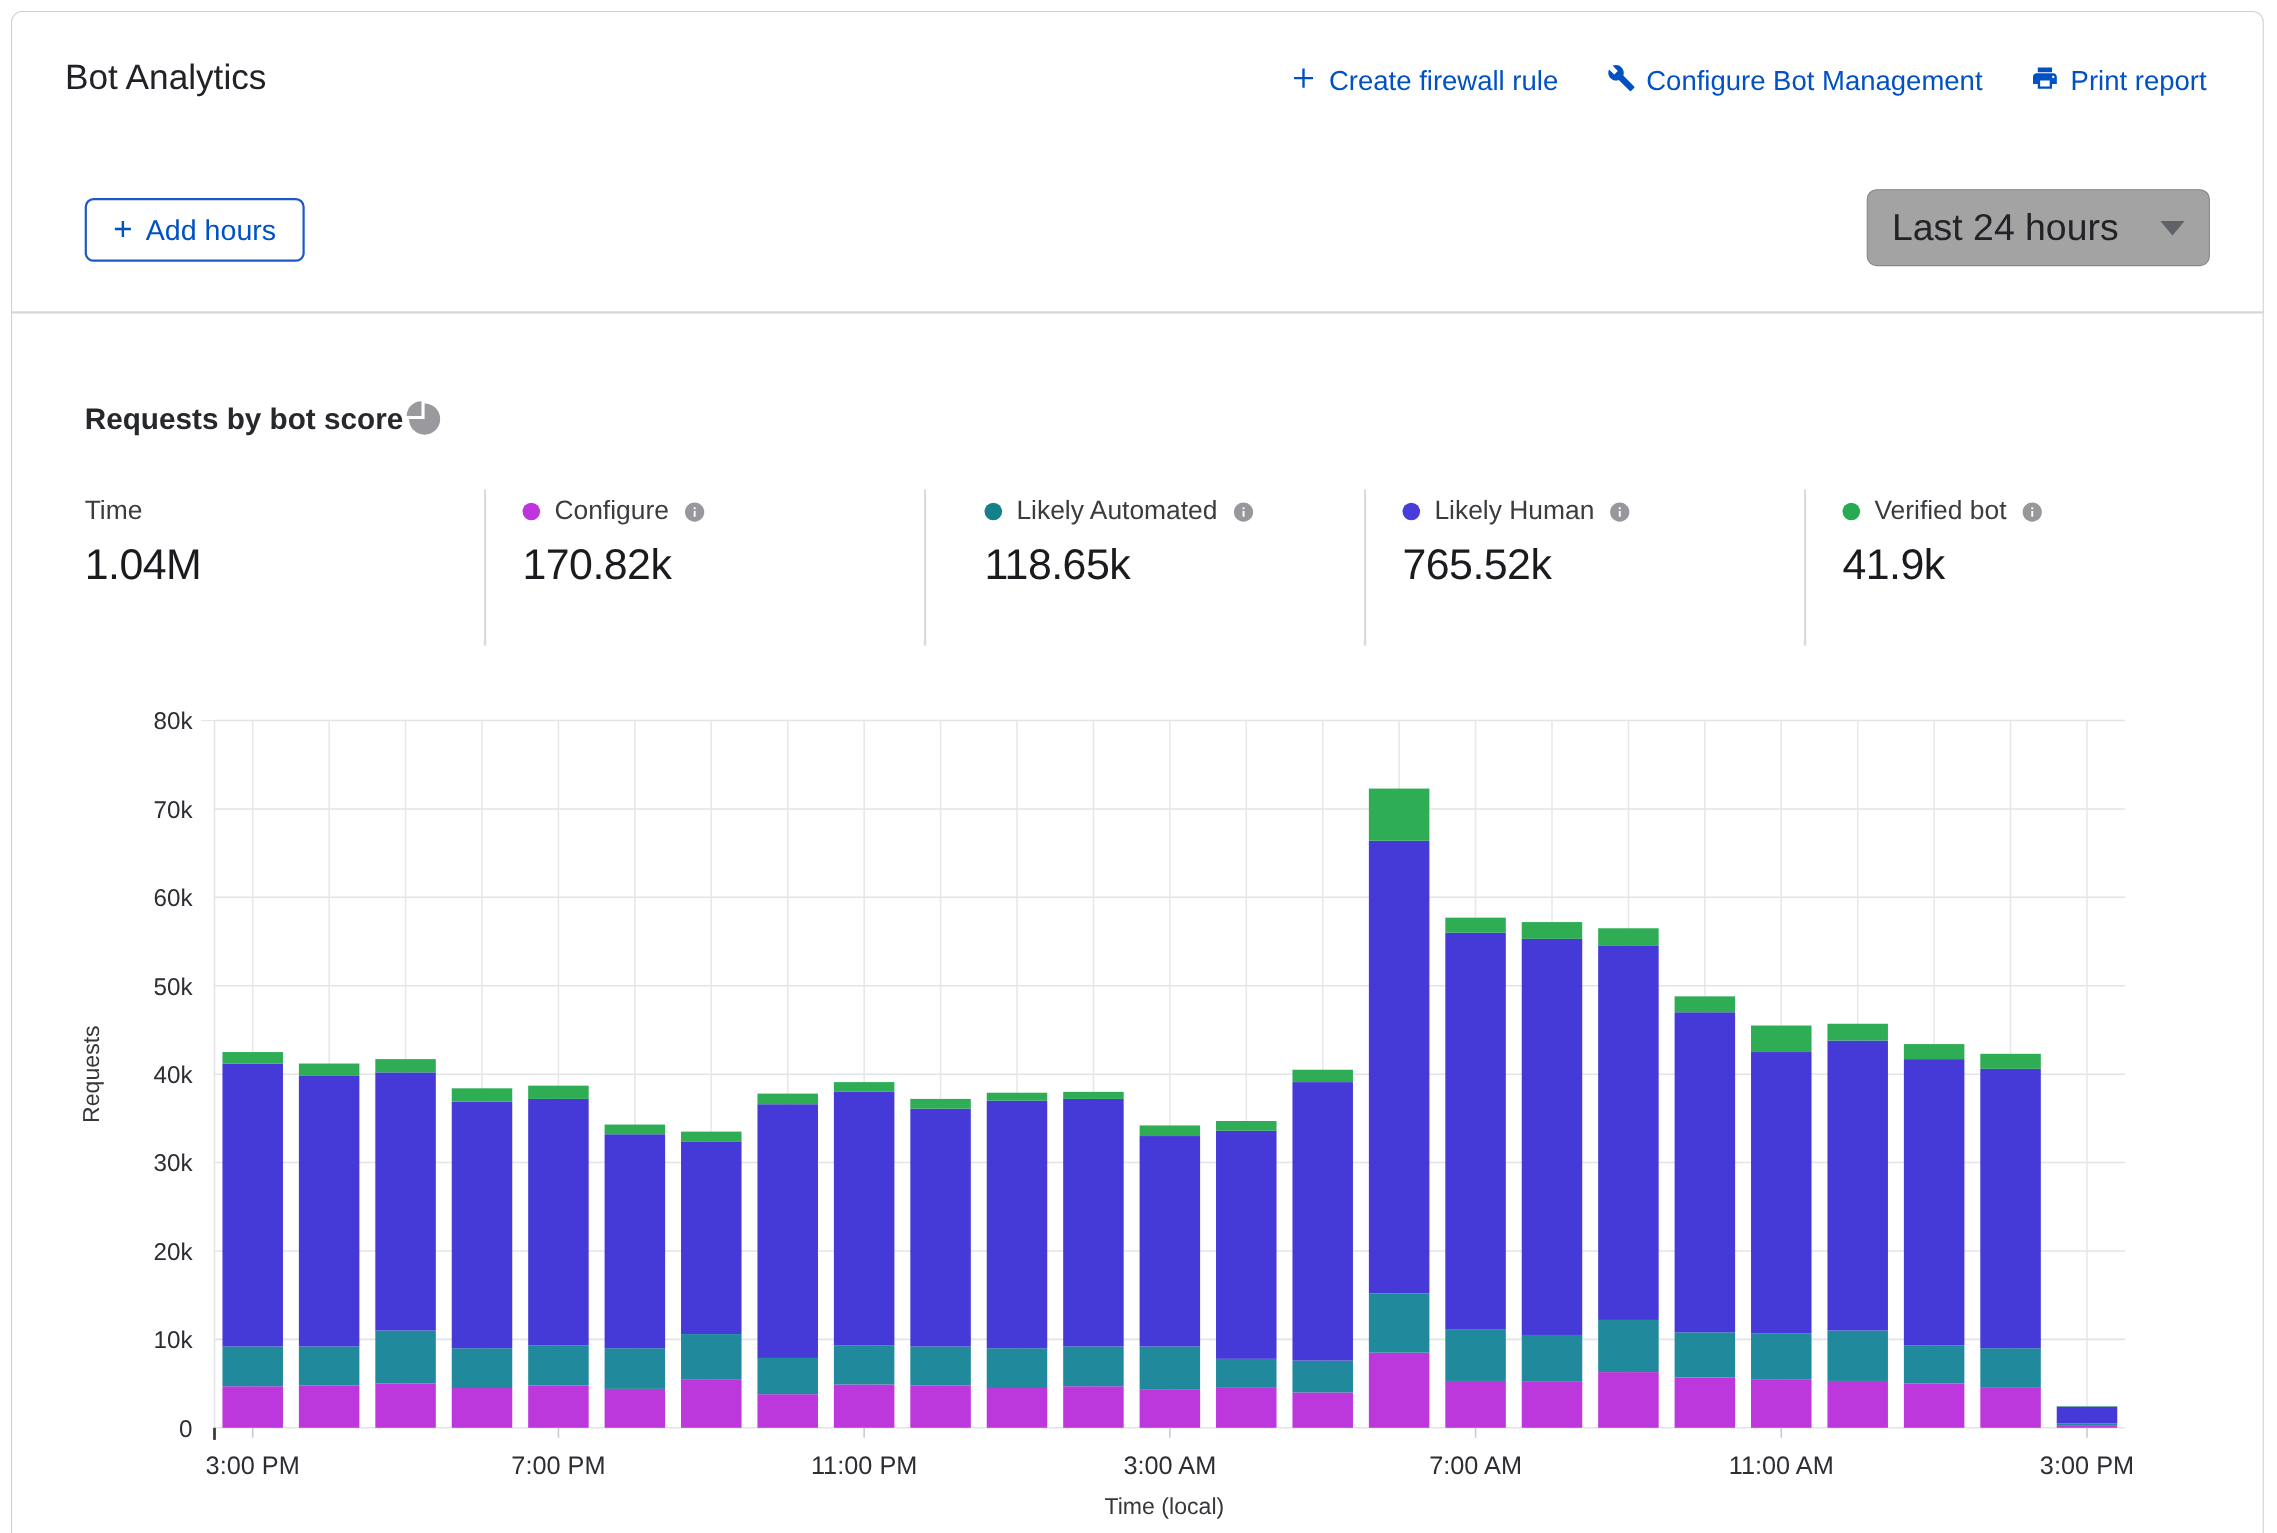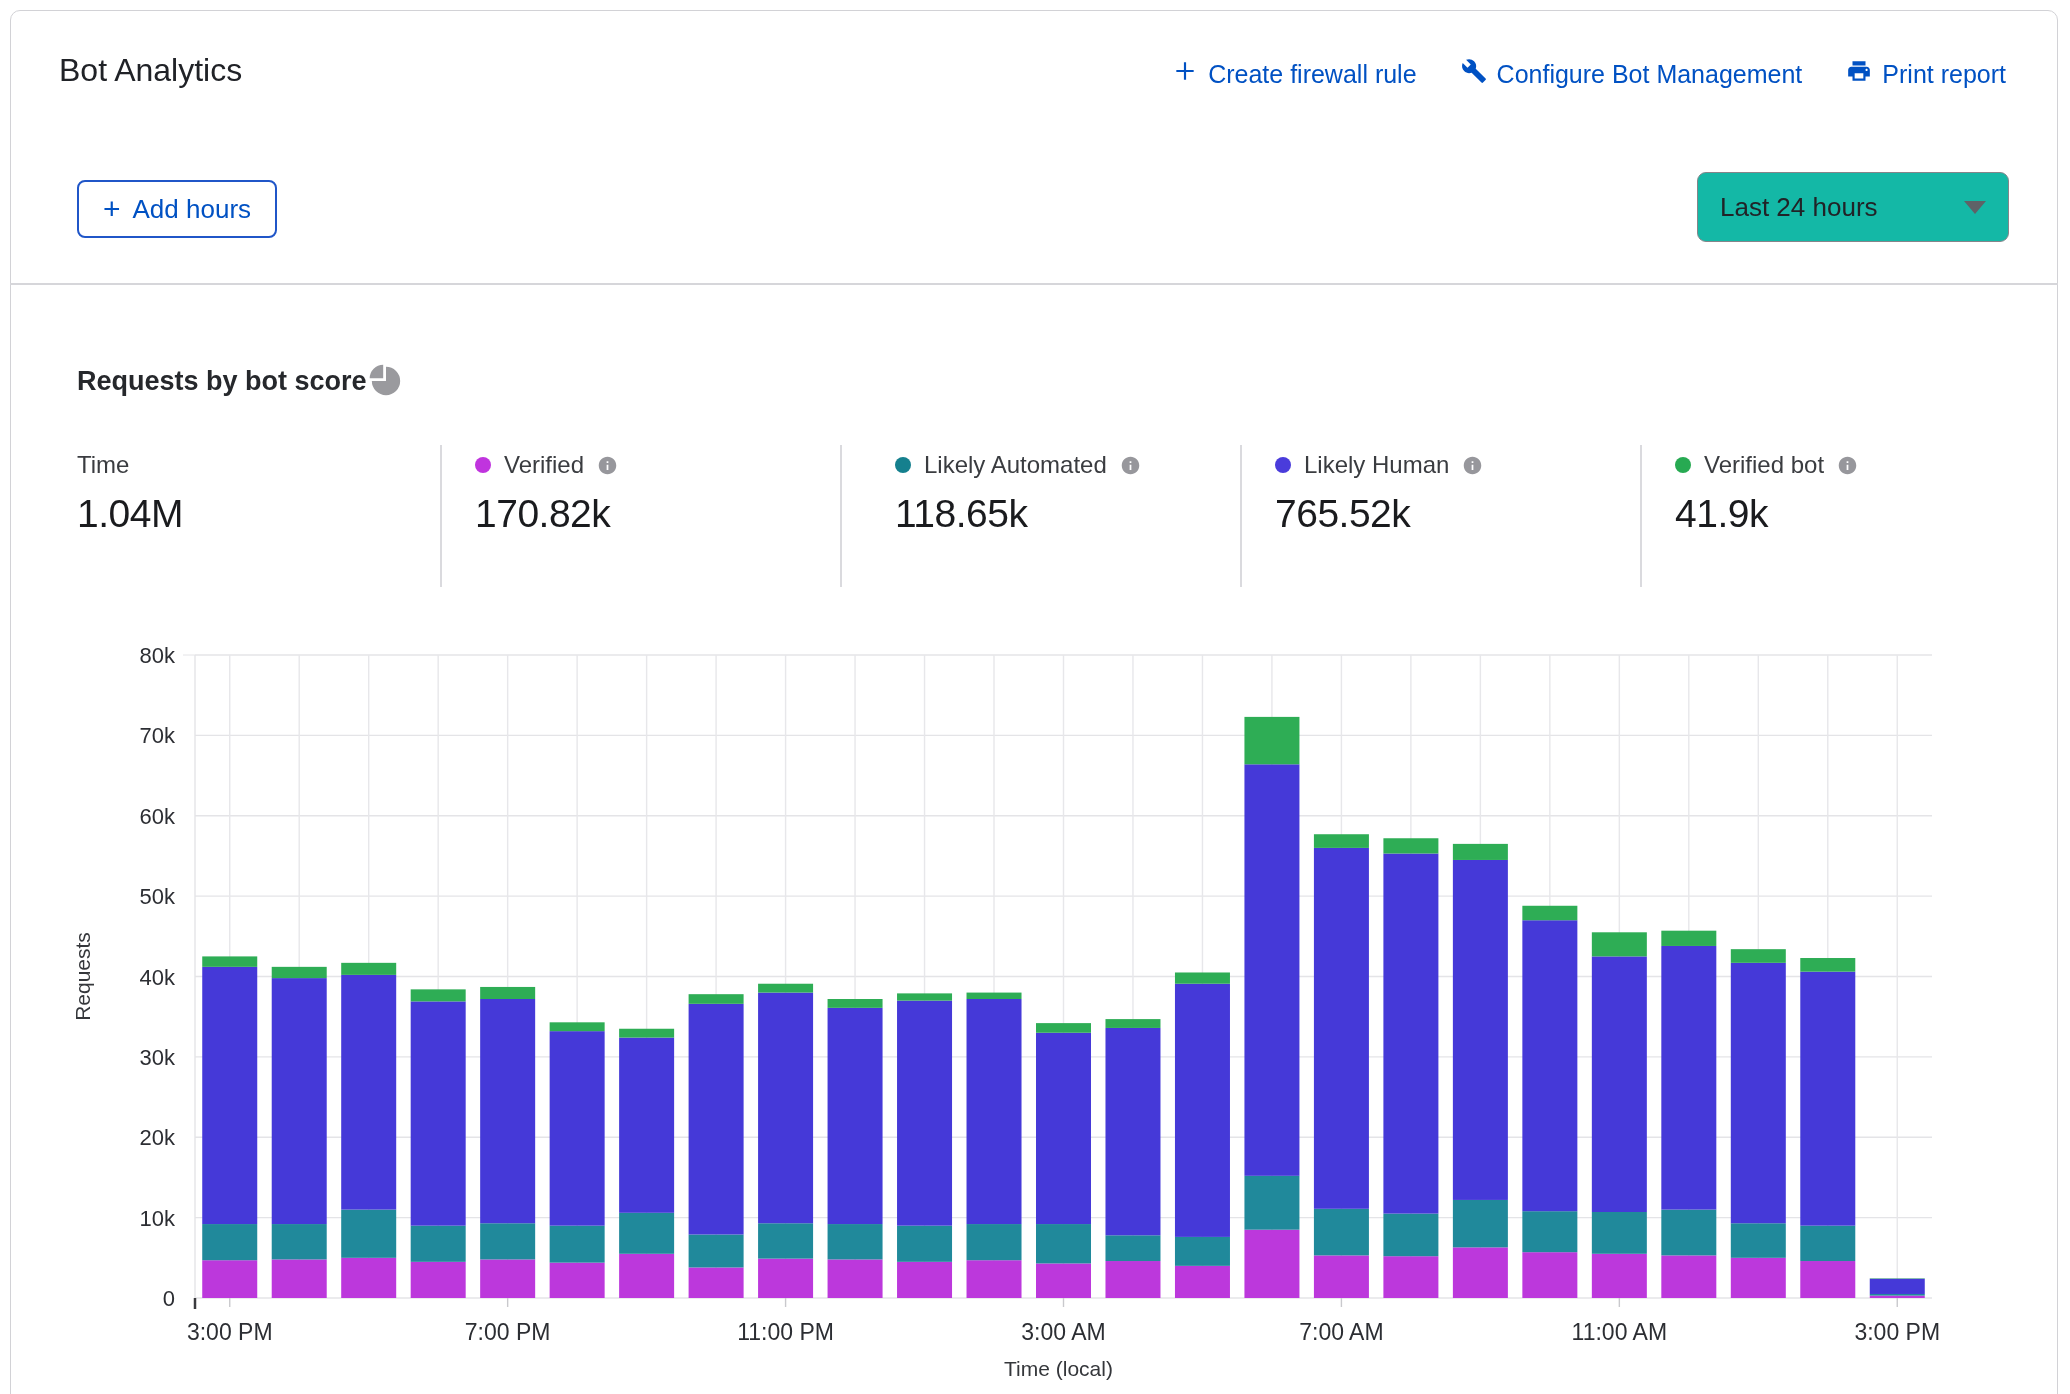--- a/index.html
+++ b/index.html
@@ -10,23 +10,23 @@
   
   .page-title { position:absolute; left:59px; top:52px; font-size:32px; font-weight:400; color:#202227; }
   .header-actions { position:absolute; top:58px; right:64px; display:flex; gap:44px; align-items:center; }
   .action-link { display:flex; align-items:center; gap:10px; color:#0051c3; font-size:25px; cursor:pointer; }
   .action-link svg { width:26px; height:26px; fill:#0051c3; }
   .btn-add-filter { position:absolute; left:77px; top:180px; height:58px; padding:0 24px;
           display:flex; align-items:center; gap:12px; background:#fff;
           border:2px solid #2056c8; border-radius:8px; color:#0051c3; font-size:26px; cursor:pointer; }
   .btn-add-filter .plus { font-size:30px; font-weight:400; line-height:1; }
   .time-select { position:absolute; left:1697px; top:172px; width:312px; height:70px;
-          border:1.5px solid #85858a; border-radius:9px; background:#14b8a6;
+          border:1.5px solid #85858a; border-radius:9px; background:#a3a3a3;
           display:flex; align-items:center; justify-content:space-between;
-          padding:0 22px; font-size:26px; color:#212327; cursor:pointer; }
+          padding:0 22px; font-size:34px; color:#212327; cursor:pointer; }
   .caret { width:0; height:0; border-left:11px solid transparent; border-right:11px solid transparent;
            border-top:13px solid #5f6267; }
   .divider { position:absolute; left:10px; top:283px; width:2048px; height:1.5px; background:#d6d6da; }
   
   .section-title { position:absolute; left:77px; top:364px; display:flex; align-items:center; gap:2px; }
   .section-title .txt { font-size:27px; font-weight:700; color:#26282c; }
   .pie-icon svg { width:34px; height:34px; display:block; }
   
   .stat { position:absolute; top:450px; height:132px; }
   .stat .label-row { display:flex; align-items:center; gap:13px; height:30px; }
@@ -99,21 +99,21 @@
   <div class="label-row">
       <span class="label">Time</span>
     </div>
   <div class="value">1.04M</div>
 </div>
 
 <div class="sep" style="left:440px;"></div>
 <div class="stat" style="left:475px;">
   <div class="label-row">
     <span class="dot" style="background:#c034de"></span>
-    <span class="label">Verified</span>
+    <span class="label">Configure</span>
     <span class="info-icon">
       <svg viewBox="0 0 24 24">
           <path d="M12 2C6.48 2 2 6.48 2 12s4.48 10 10 10 10-4.48 10-10S17.52 2 12 2zm1 15h-2v-6h2v6zm0-8h-2V7h2v2z"></path>
         </svg>
     </span>
   </div>
   <div class="value">170.82k</div>
 </div>
 
 <div class="sep" style="left:840px;"></div>

